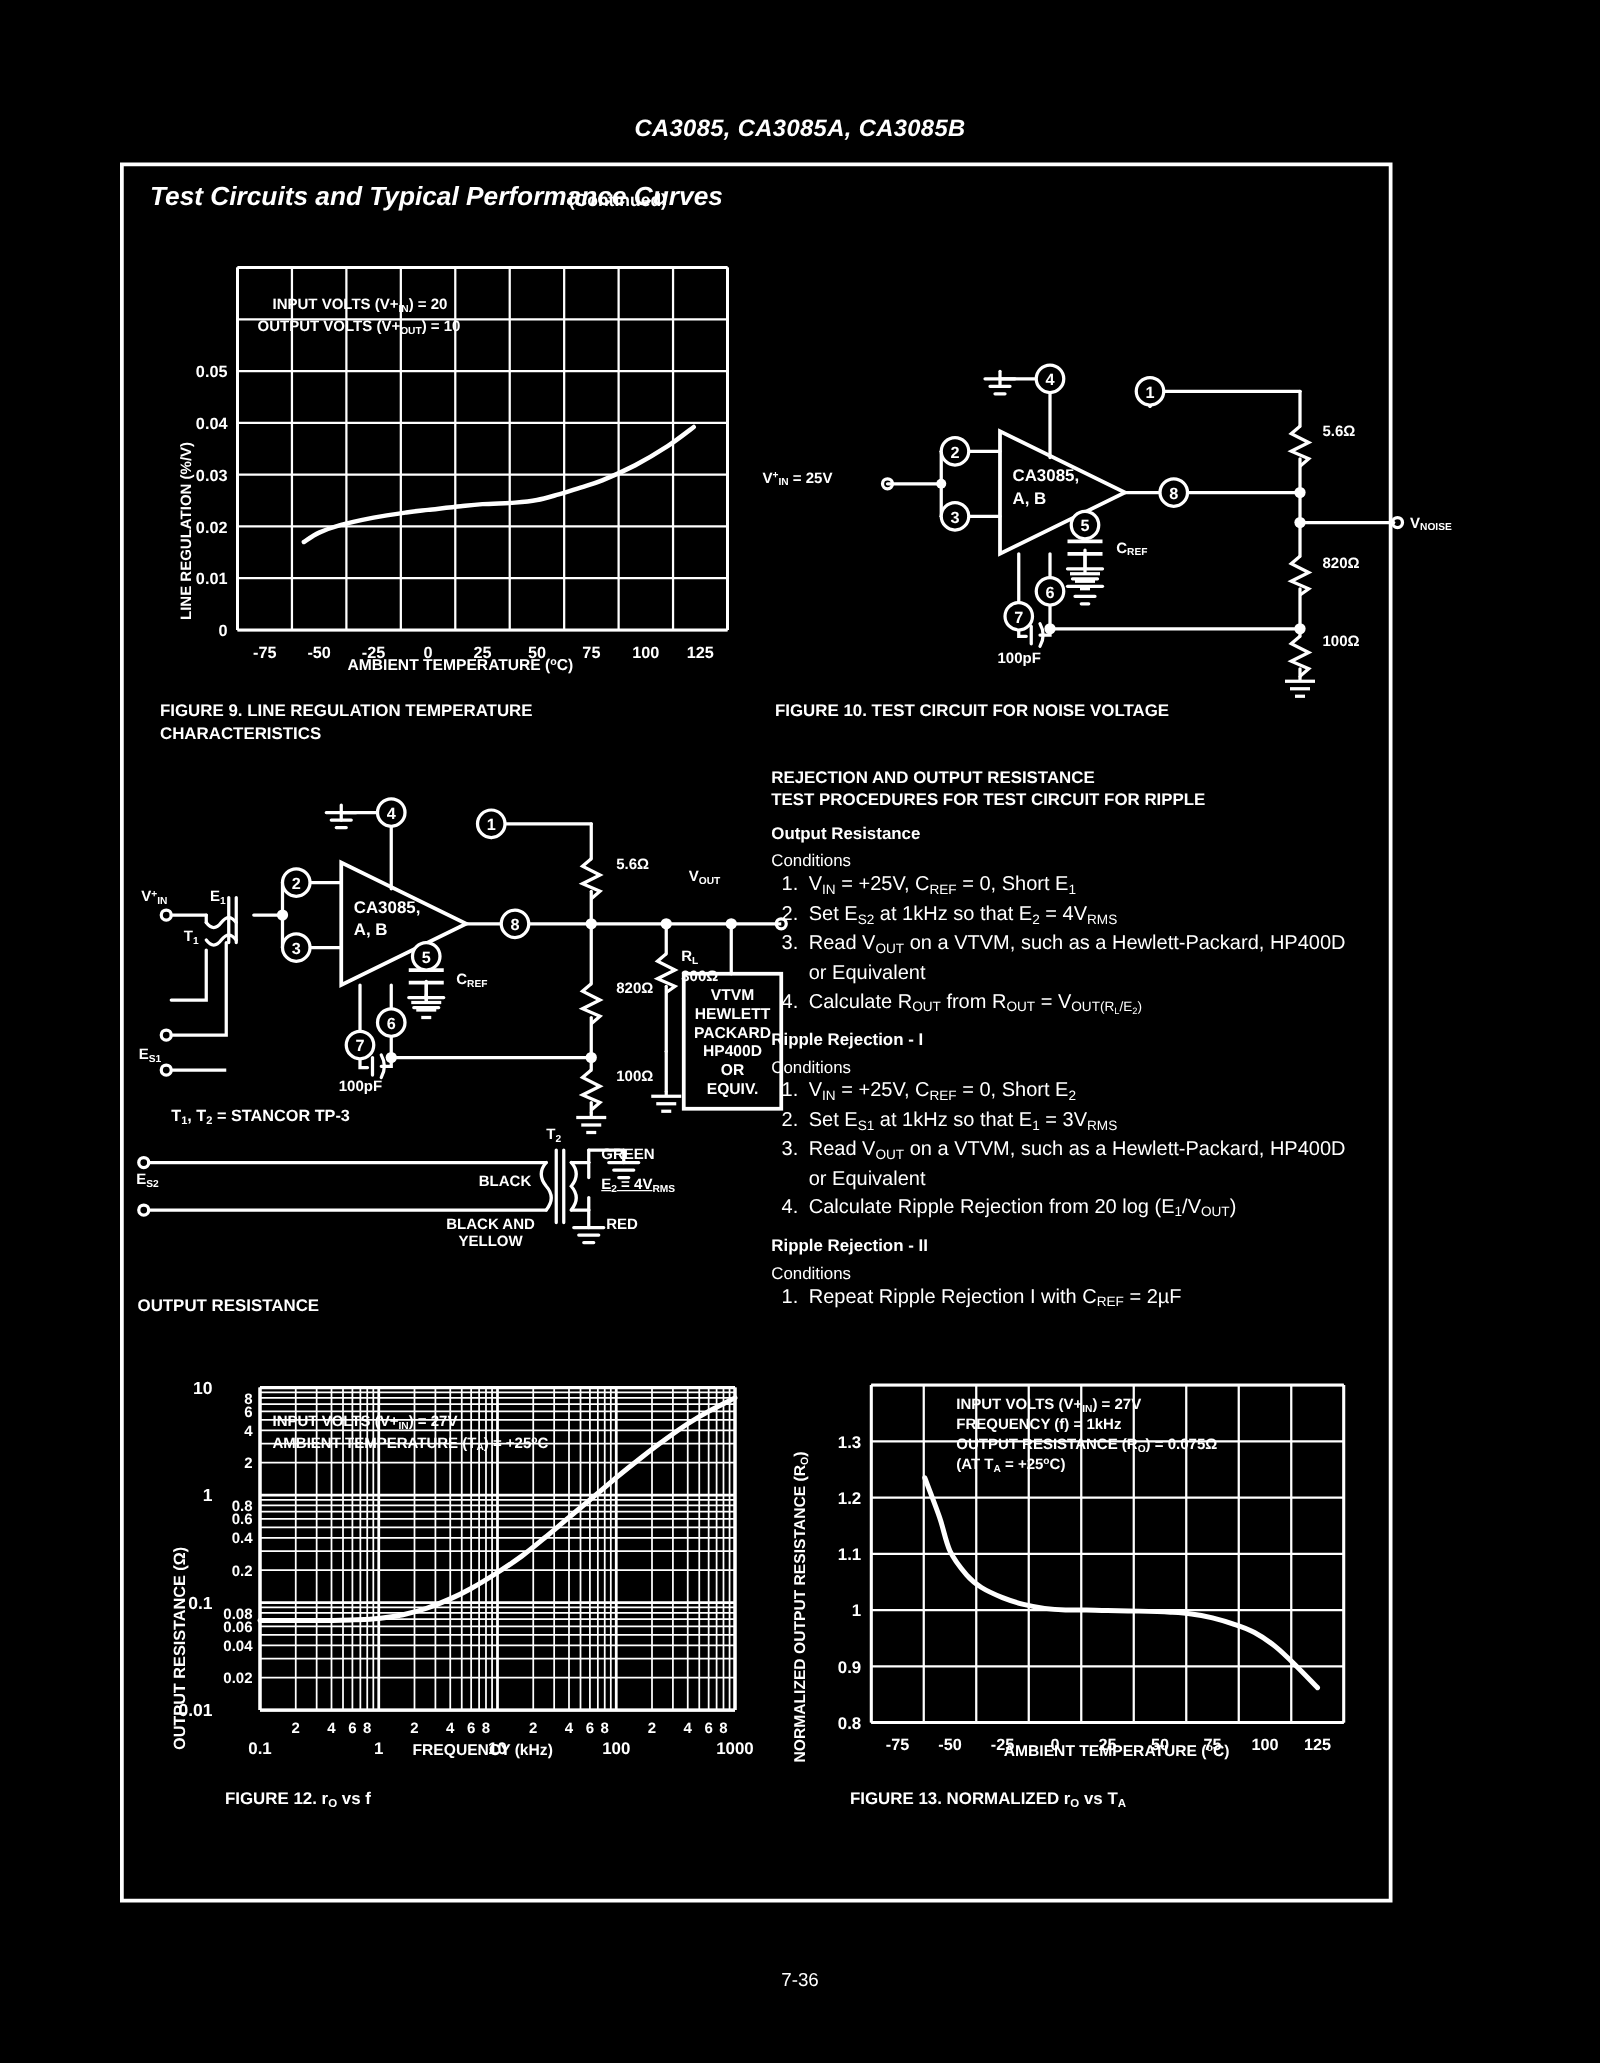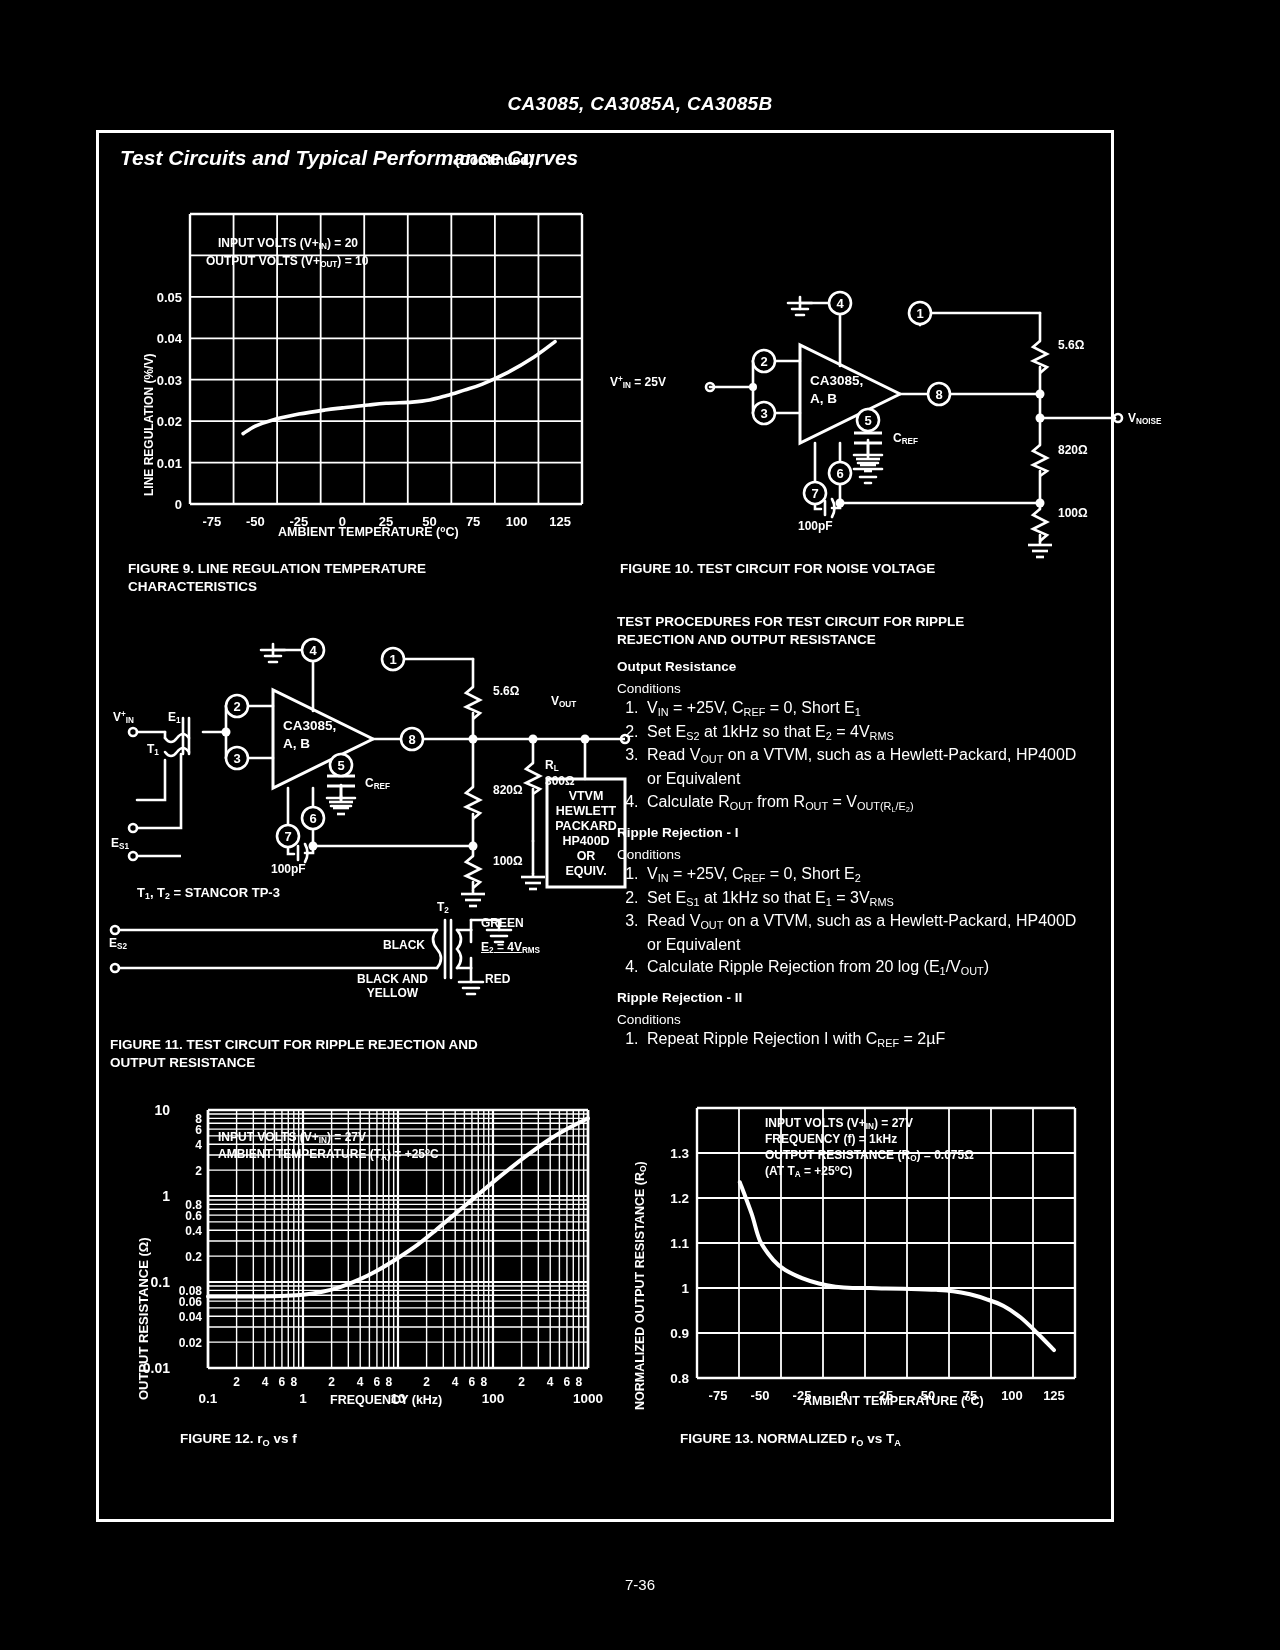--- a/index.html
+++ b/index.html
@@ -452,27 +452,26 @@
       <div>BLACK AND</div>
       <div>YELLOW</div>
     </div>
     <div class="lbl" style="left:376px;top:286px;">GREEN</div>
     <div class="lbl" style="left:380px;top:342px;">RED</div>
     <div class="lbl" style="left:376px;top:310px;text-decoration:underline;">
       <span>E</span><sub>2</sub><span> = 4V</span><sub>RMS</sub>
     </div>
   </div>
   <div class="cap" style="left:110px;top:998px;width:500px;">
-    <div>FIGURE 11.  TEST CIRCUIT FOR RIPPLE REJECTION AND</div>
     <div>OUTPUT RESISTANCE</div>
   </div>
 
   <div class="proc" style="position:absolute;left:617px;top:575px;width:475px;">
+    <h4>REJECTION AND OUTPUT RESISTANCE</h4>
     <h4>TEST PROCEDURES FOR TEST CIRCUIT FOR RIPPLE</h4>
-    <h4>REJECTION AND OUTPUT RESISTANCE</h4>
     <div id="proc-sections">
         <h5>Output Resistance</h5>
         <p>Conditions</p>
         <ol>
           <li>V<sub>IN</sub> = +25V, C<sub>REF</sub> = 0, Short E<sub>1</sub></li>
           <li>Set E<sub>S2</sub> at 1kHz so that E<sub>2</sub> = 4V<sub>RMS</sub></li>
           <li>Read V<sub>OUT</sub> on a VTVM, such as a Hewlett-Packard, HP400D or Equivalent</li>
           <li>Calculate R<sub>OUT</sub> from R<sub>OUT</sub> = V<sub>OUT(R<sub>L</sub>/E<sub>2</sub>)</sub></li>
         </ol>
         <h5>Ripple Rejection - I</h5>

